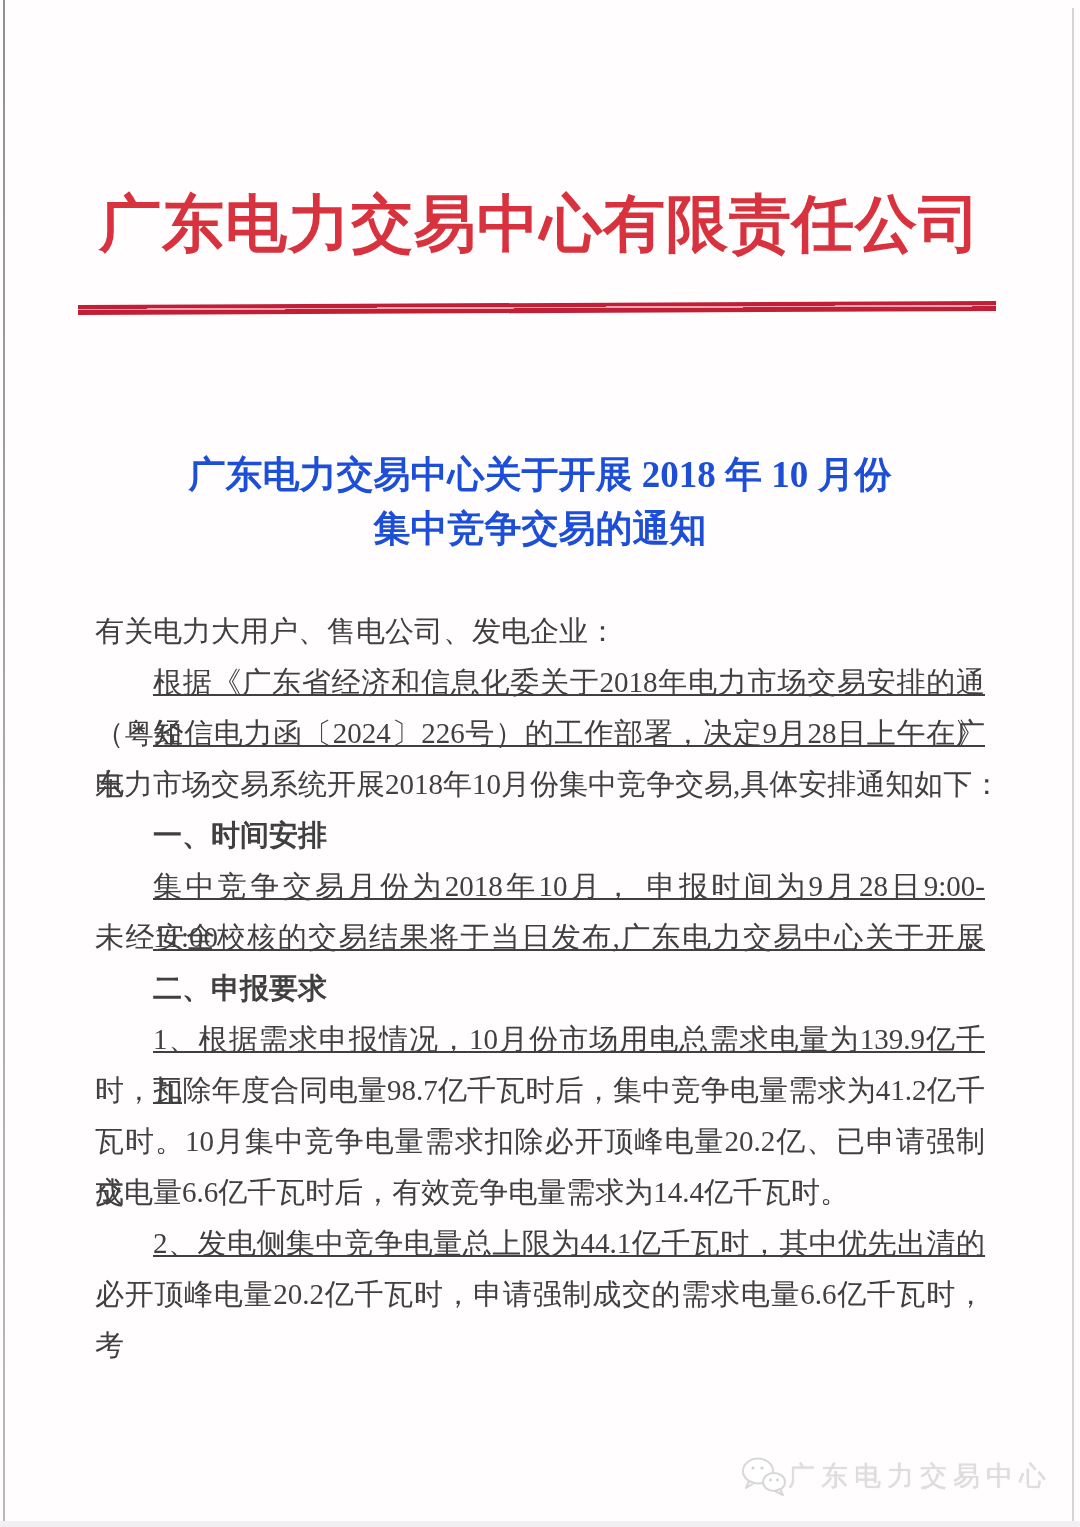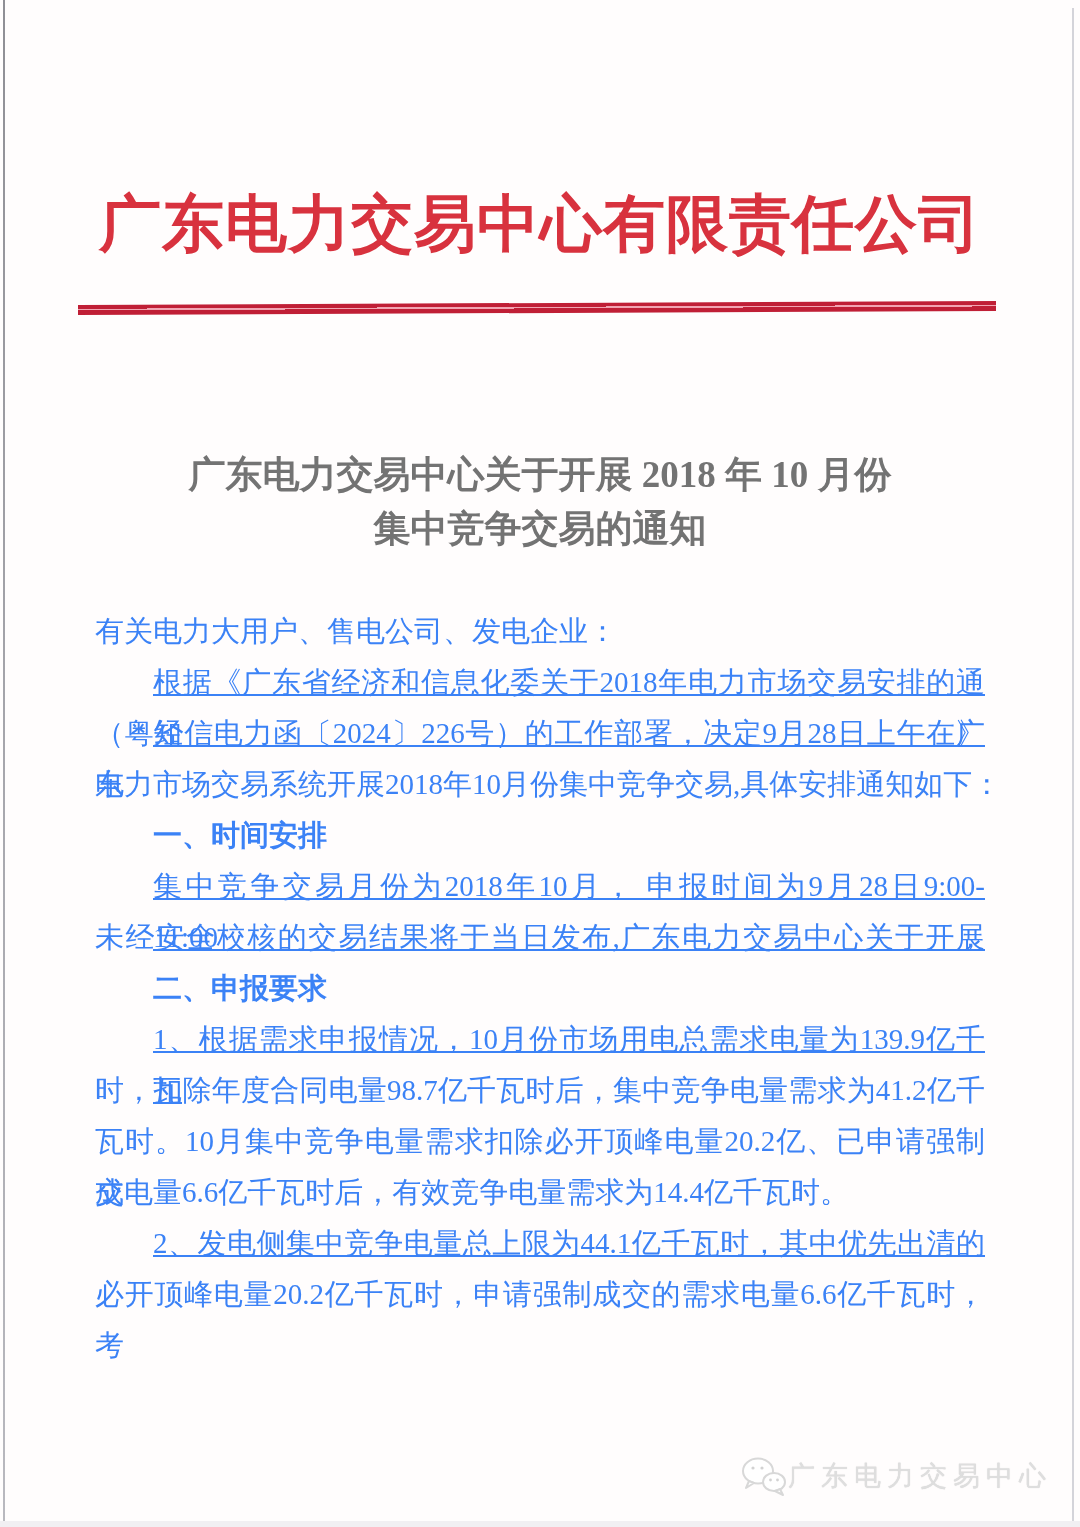--- a/index.html
+++ b/index.html
@@ -29,26 +29,26 @@
     position:absolute;left:78px;top:303px;width:918px;height:10px;
     transform:rotate(-0.25deg);
     background:linear-gradient(
       #c01f36 0%,#c01f36 38%,
       #f2a4b2 38%,#f2a4b2 54%,
       #c01f36 54%,#c01f36 100%);
   }
   .doc-title{
     position:absolute;left:0;top:448px;width:1080px;
     text-align:center;font-size:37px;font-weight:700;line-height:54px;
-    color:#737373;
+    color:#1d4ed8;
   }
   .content{
     position:absolute;left:95px;top:606px;width:890px;
     font-size:29px;line-height:51px;
-    color:#3b82f6;
+    color:#404040;
   }
   .line{height:51px;white-space:nowrap;text-align:left;}
   .line.j{white-space:normal;text-align:justify;text-align-last:justify;}
   .line.indent{padding-left:58px;}
   .line.indent.j{padding-left:58px;text-decoration:underline;}
   .line.heading{font-weight:700;font-family:Liberation Sans, sans-serif;}
 
   .watermark{
     position:absolute;right:28px;top:1455px;
     display:flex;align-items:center;

